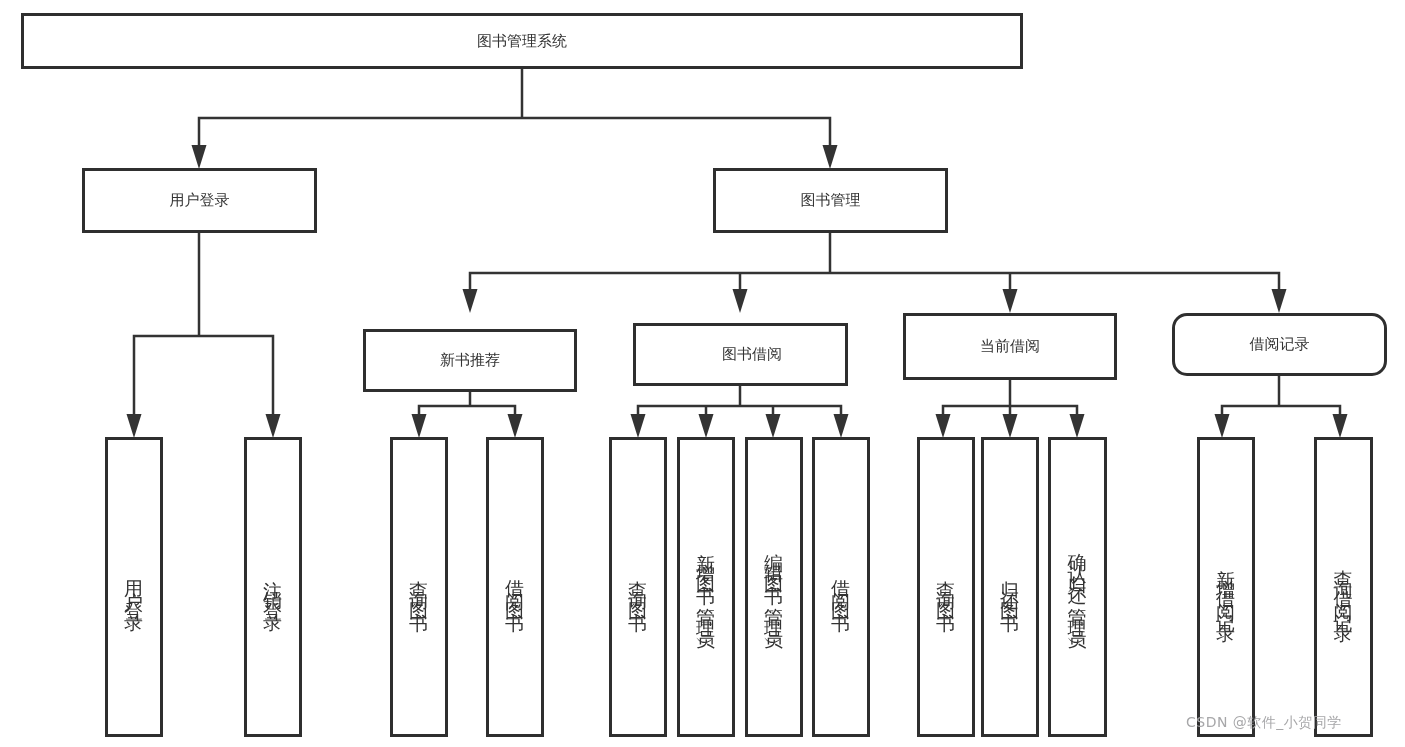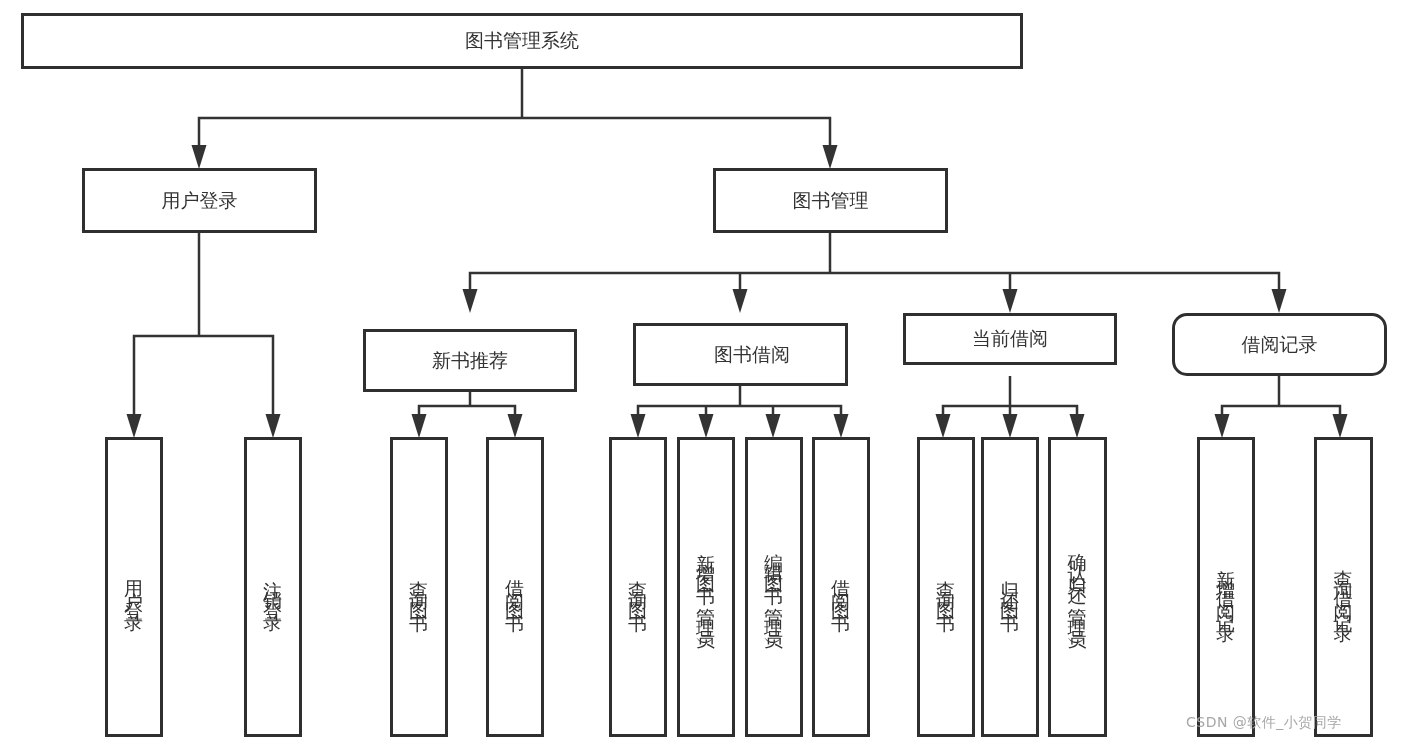--- a/index.html
+++ b/index.html
@@ -4,21 +4,21 @@
 <style>
   html,body { margin:0; padding:0; background:#fff; }
   #stage {
     position:relative; width:1405px; height:747px; background:#ffffff;
     font-family:"DejaVu Sans","Liberation Sans",sans-serif; overflow:hidden;
   }
   #wires { position:absolute; left:0; top:0; width:1405px; height:747px; pointer-events:none; }
   .hbox {
     position:absolute; box-sizing:border-box; background:#ffffff;
     border:3px solid #2f2f2f; display:flex; align-items:center; justify-content:center;
-    font-size:19px; color:#333333; white-space:nowrap;
+    font-size:15px; color:#333333; white-space:nowrap;
   }
   .vbox {
     position:absolute; box-sizing:border-box; background:#ffffff;
     border:3px solid #2f2f2f; display:flex; align-items:center; justify-content:center;
   }
   .vbox span {
     writing-mode:vertical-rl; text-orientation:mixed;
     font-size:19px; letter-spacing:11px; color:#333333; line-height:1;
     white-space:nowrap;
   }
@@ -97,21 +97,21 @@
   <div class="hbox" style="left:713px; top:168px; width:235px; height:65px;text-align:center;">
     <span>图书管理</span>
   </div>
 
   <div class="hbox" style="left:363px; top:313px; width:214px; height:63px;margin-top:16px;">
     <span>新书推荐</span>
   </div>
   <div class="hbox" style="left:633px; top:323px; width:215px; height:63px;padding-left:23px;">
     <span>图书借阅</span>
   </div>
-  <div class="hbox" style="left:903px; top:313px; width:214px; height:52px;">
+  <div class="hbox" style="left:903px; top:313px; width:214px; height:67px;">
     <span>当前借阅</span>
   </div>
   <div class="hbox" style="left:1172px; top:313px; width:215px; height:63px;border-radius:15px;">
     <span>借阅记录</span>
   </div>
 
   <div class="vbox" style="left:105px; top:437px; width:58px; height:300px;">
     <span>用户登录</span>
   </div>
   <div class="vbox" style="left:244px; top:437px; width:58px; height:300px;">

